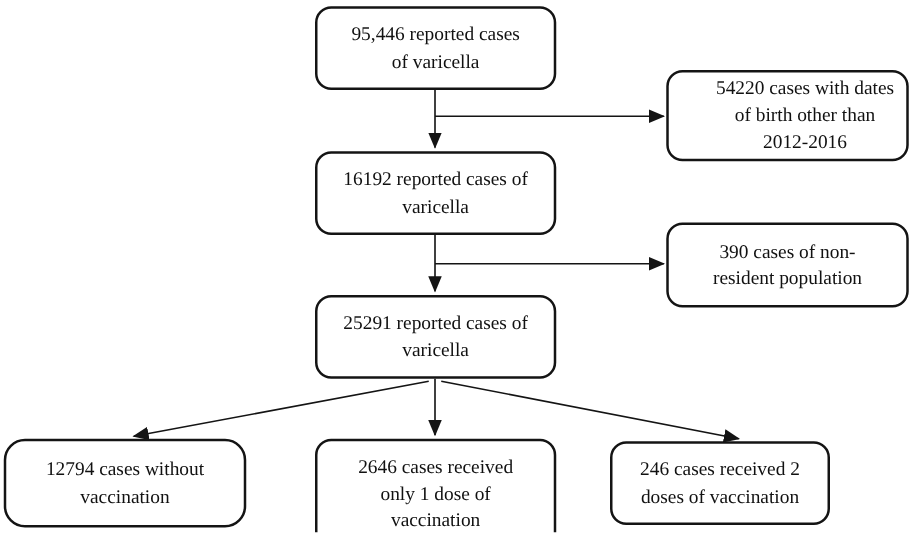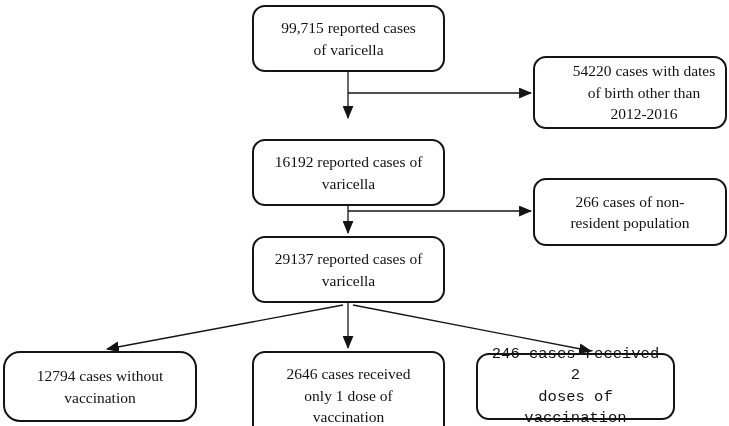--- a/index.html
+++ b/index.html
@@ -27,27 +27,27 @@
     justify-content: center;
     text-align: center;
     font-size: 15.5px;
     line-height: 1.38;
     white-space: pre-line;
     padding: 4px 8px;
   }
   
   #node-total   { left: 252px; top: 5px;   width: 193px; height: 67px; }
   #node-dob     { left: 533px; top: 56px;  width: 194px; height: 73px; padding-left: 36px; }
-  #node-16192   { left: 252px; top: 121px; width: 193px; height: 67px; margin-top: 18px; }
+  #node-16192   { left: 252px; top: 121px; width: 193px; height: 67px; }
   #node-nonres  { left: 533px; top: 178px; width: 194px; height: 68px; }
   #node-15686   { left: 252px; top: 236px; width: 193px; height: 67px; }
   
   #node-novax   { left: 3px;   top: 351px; width: 194px; height: 71px; border-radius: 17px; }
   #node-onedose { left: 252px; top: 351px; width: 193px; height: 89px; }
-  #node-twodose { left: 476px; top: 353px; width: 199px; height: 67px; font-family: Liberation Mono, monospace; }
+  #node-twodose { left: 488px; top: 353px; width: 176px; height: 67px; }
 
   #arrow-layer {
     position: absolute;
     left: 0; top: 0;
     width: 729px;
     height: 426px;
   }
   #arrow-layer path.link {
     stroke: #141414;
     stroke-width: 1.3;
@@ -74,34 +74,34 @@
 
     <path class="link" d="M348,211 L531,211" marker-end="url(#ah)"></path>
 
     <path class="link" d="M343,305 L107,349" marker-end="url(#ah)"></path>
 
     <path class="link" d="M348,303 L348,348" marker-end="url(#ah)"></path>
 
     <path class="link" d="M353,305 L591,351" marker-end="url(#ah)"></path>
   </svg>
 
-  <div class="node" id="node-total">99,715 reported cases
+  <div class="node" id="node-total">95,446 reported cases
 of varicella</div>
 
   <div class="node" id="node-dob">54220 cases with dates
 of birth other than
 2012-2016</div>
 
   <div class="node" id="node-16192">16192 reported cases of
 varicella</div>
 
-  <div class="node" id="node-nonres">266 cases of non-
+  <div class="node" id="node-nonres">390 cases of non-
 resident population</div>
 
-  <div class="node" id="node-15686">29137 reported cases of
+  <div class="node" id="node-15686">25291 reported cases of
 varicella</div>
 
   <div class="node" id="node-novax">12794 cases without
 vaccination</div>
 
   <div class="node" id="node-onedose">2646 cases received
 only 1 dose of
 vaccination</div>
 
   <div class="node" id="node-twodose">246 cases received 2

